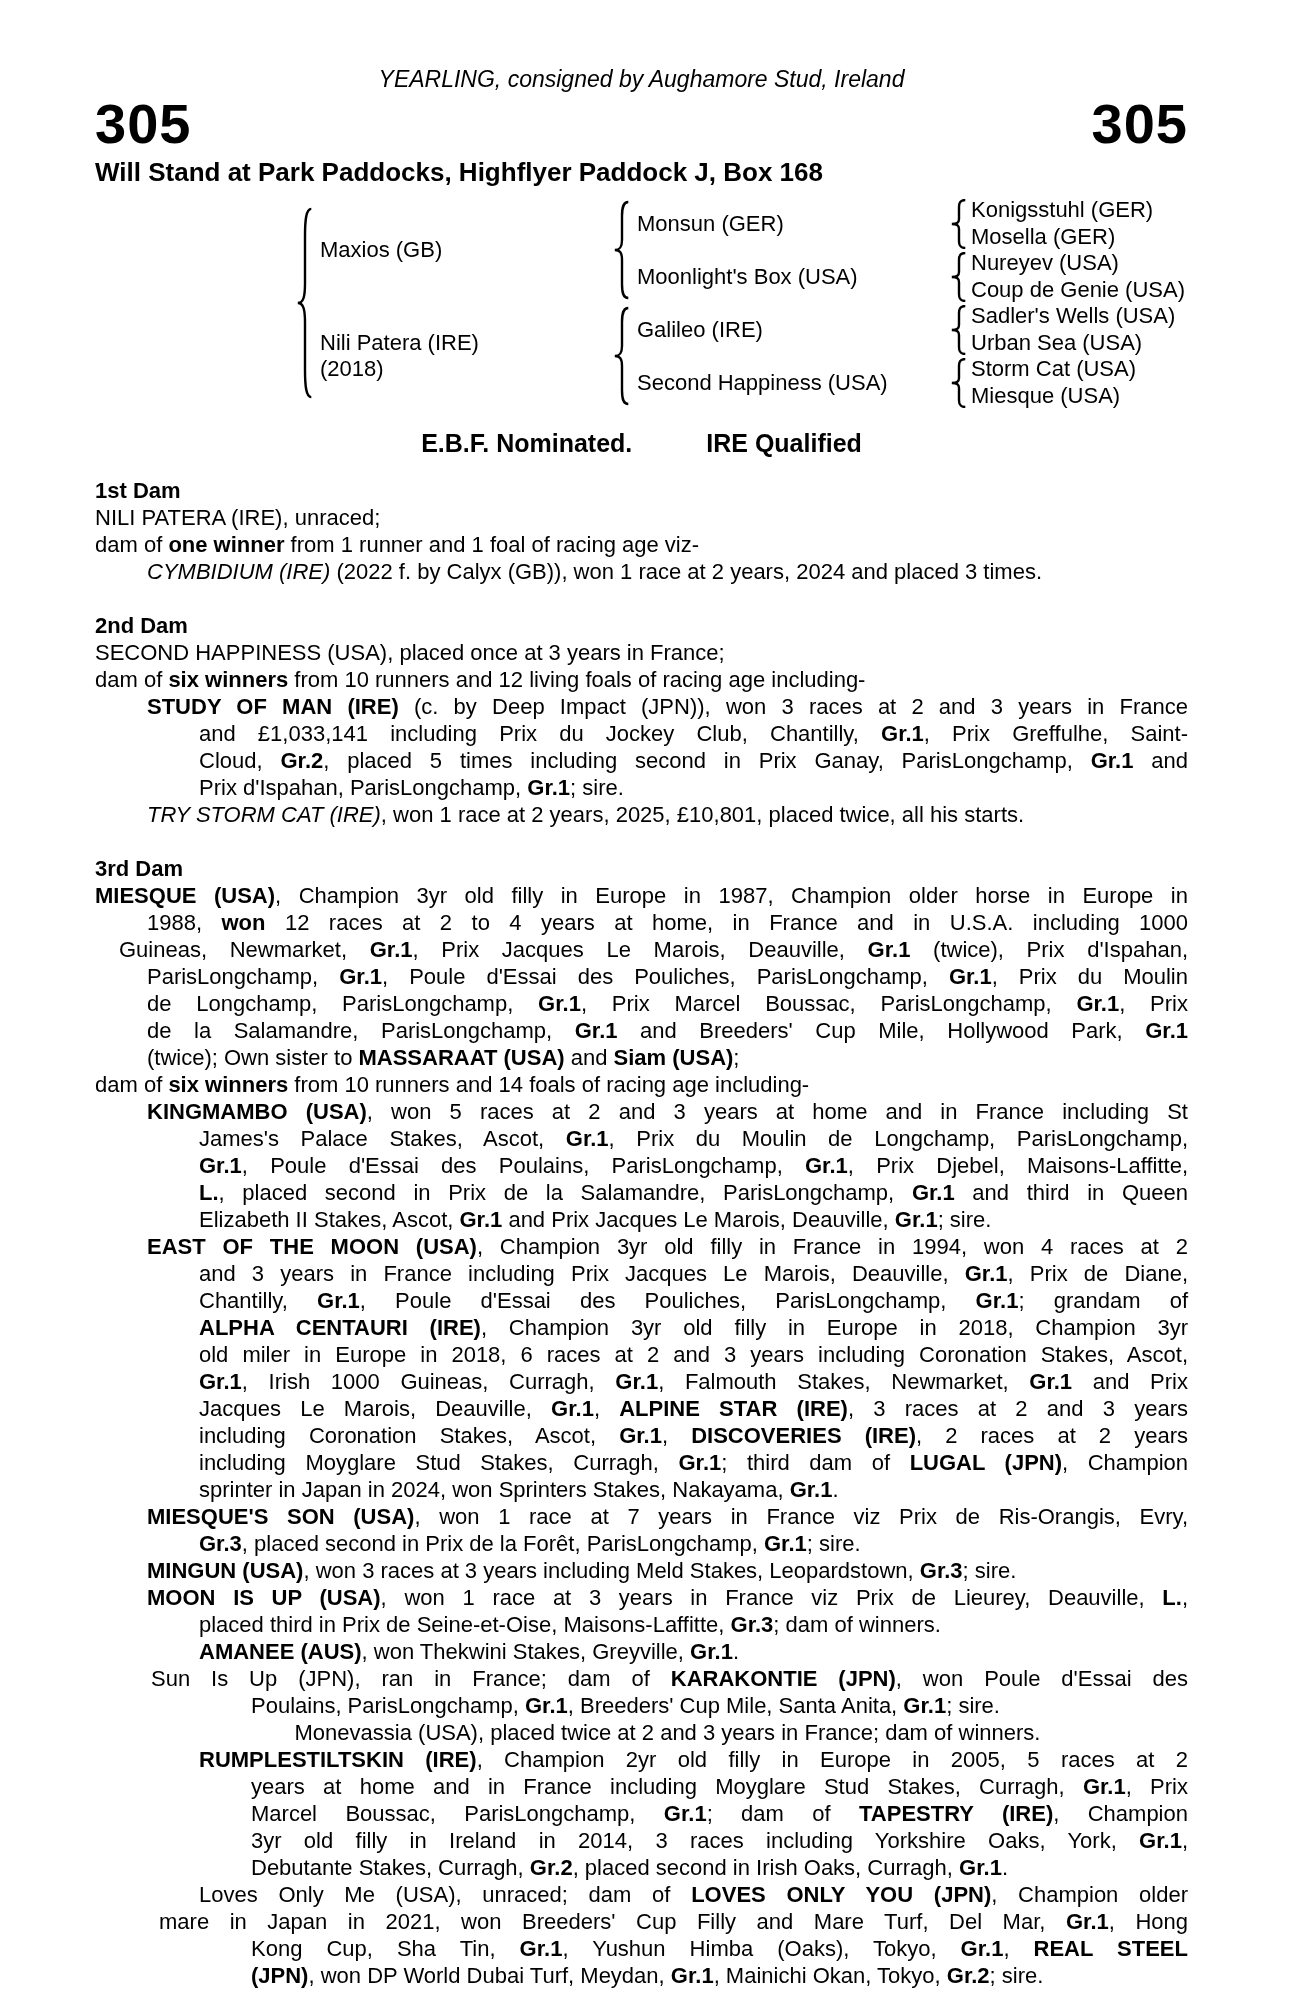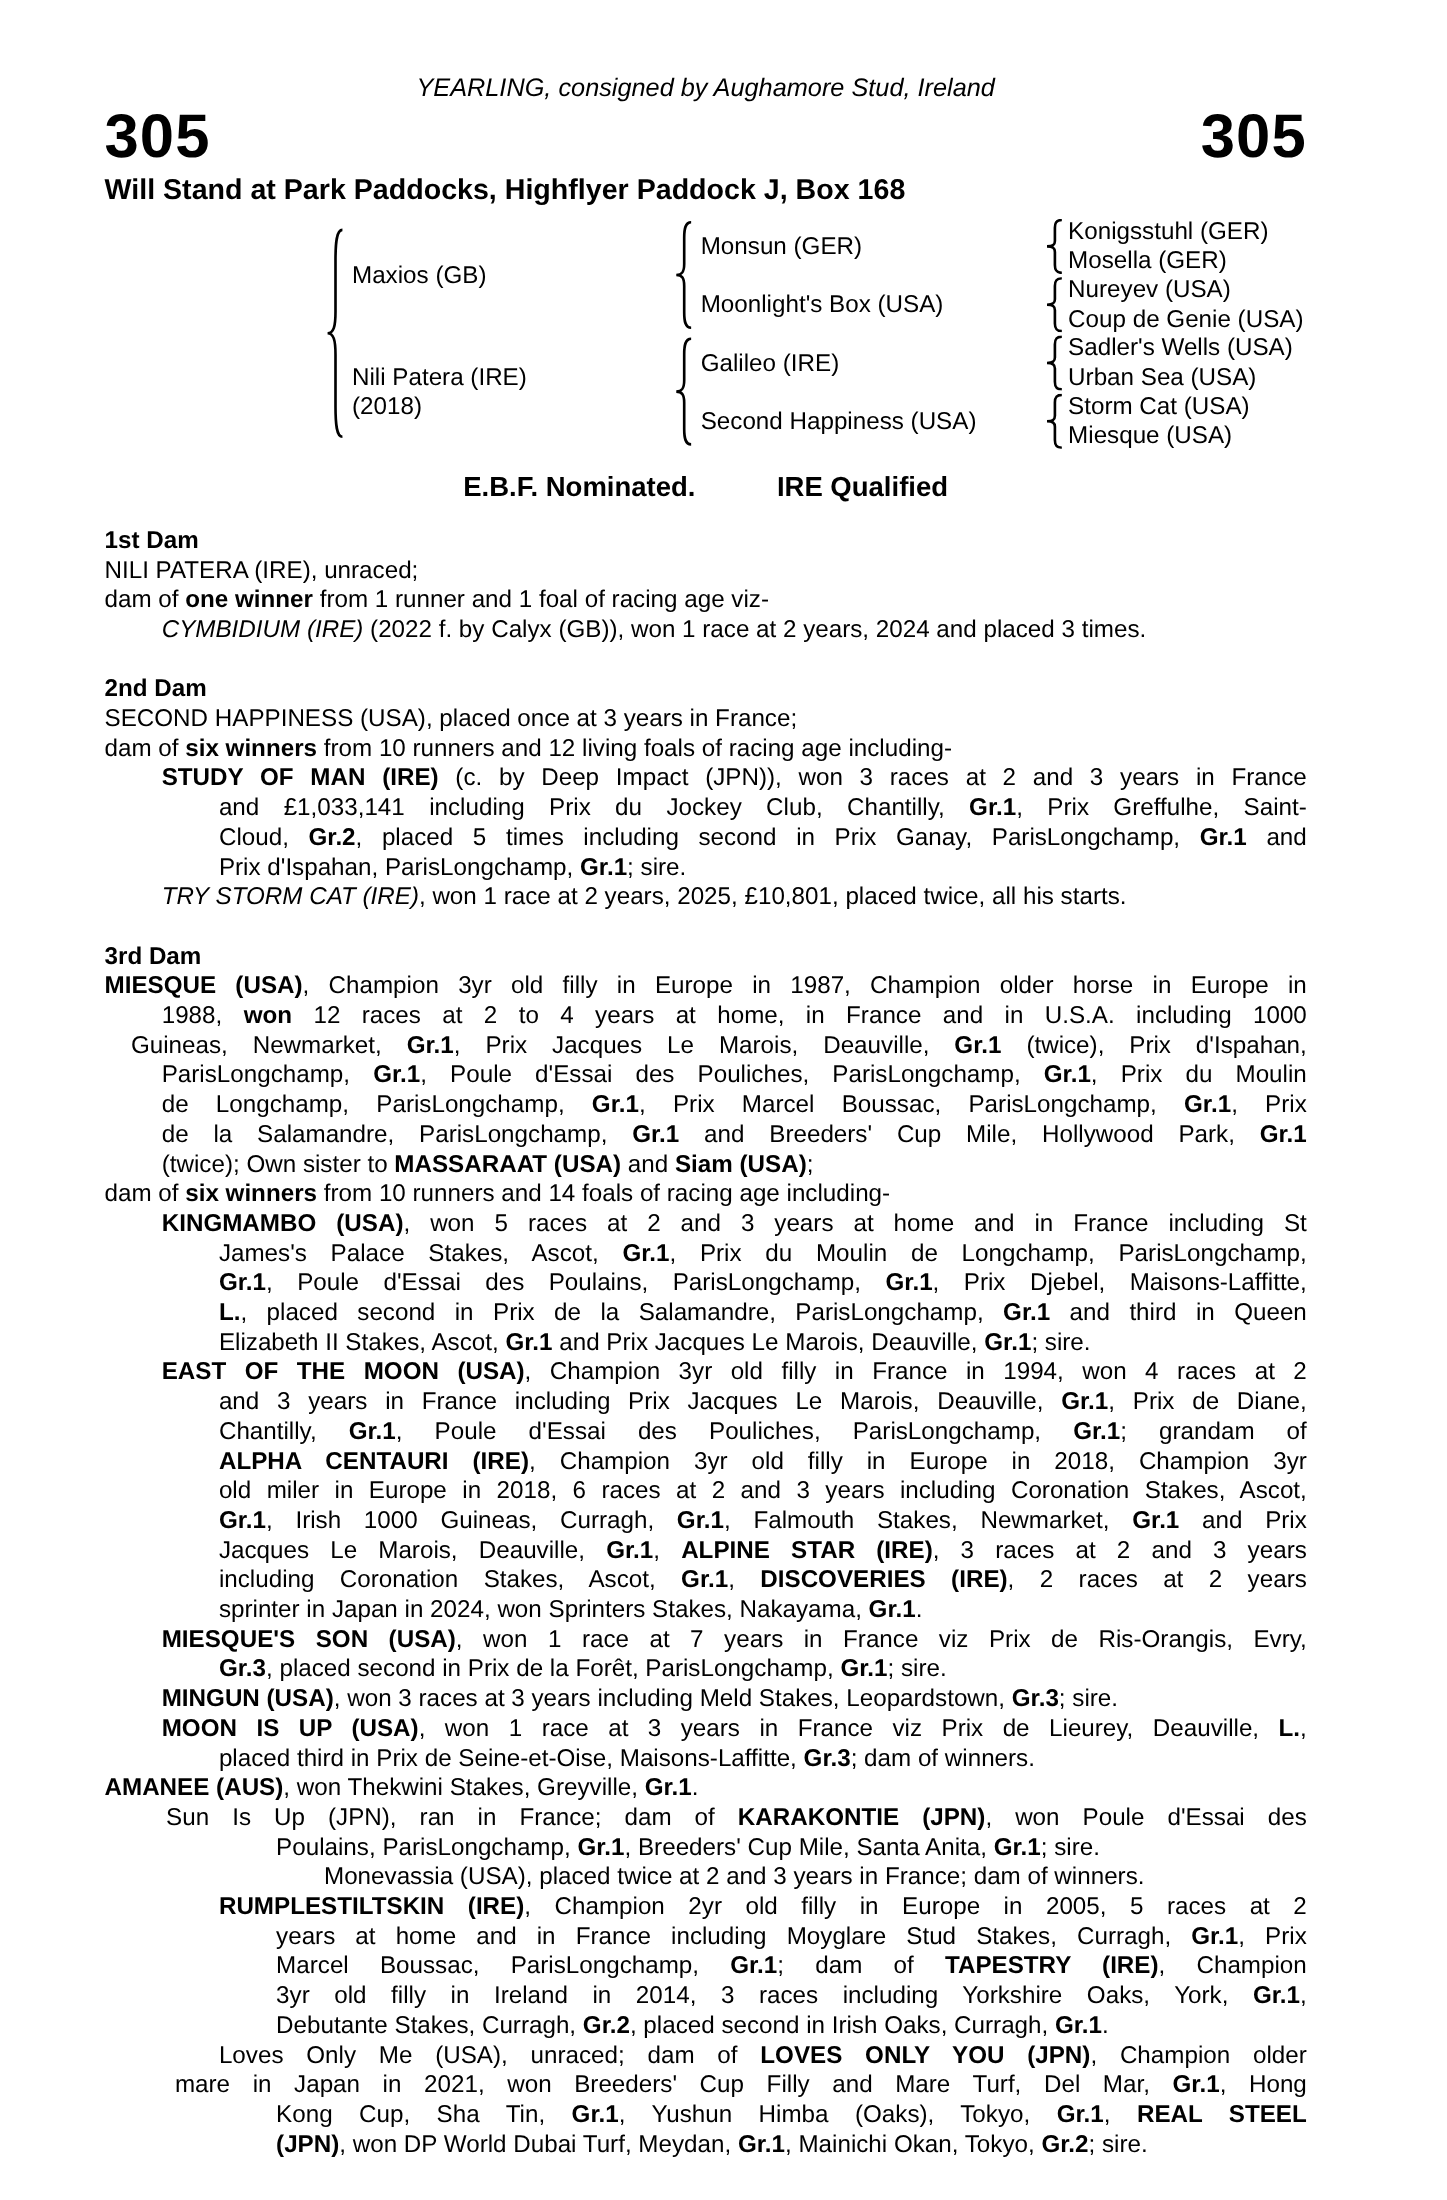--- a/index.html
+++ b/index.html
@@ -185,27 +185,28 @@
         <div class="tline jl" style="margin-left: 104px;"><span class="b">L.</span><span>, placed second in Prix de la Salamandre, ParisLongchamp, </span><span class="b">Gr.1</span><span> and third in Queen</span></div>
         <div class="tline" style="margin-left: 104px;"><span>Elizabeth II Stakes, Ascot, </span><span class="b">Gr.1</span><span> and Prix Jacques Le Marois, Deauville, </span><span class="b">Gr.1</span><span>; sire.</span></div>
         <div class="tline jl" style="margin-left: 52px;"><span class="b">EAST OF THE MOON (USA)</span><span>, Champion 3yr old filly in France in 1994, won 4 races at 2</span></div>
         <div class="tline jl" style="margin-left: 104px;"><span>and 3 years in France including Prix Jacques Le Marois, Deauville, </span><span class="b">Gr.1</span><span>, Prix de Diane,</span></div>
         <div class="tline jl" style="margin-left: 104px;"><span>Chantilly, </span><span class="b">Gr.1</span><span>, Poule d'Essai des Pouliches, ParisLongchamp, </span><span class="b">Gr.1</span><span>; grandam of</span></div>
         <div class="tline jl" style="margin-left: 104px;"><span class="b">ALPHA CENTAURI (IRE)</span><span>, Champion 3yr old filly in Europe in 2018, Champion 3yr</span></div>
         <div class="tline jl" style="margin-left: 104px;"><span>old miler in Europe in 2018, 6 races at 2 and 3 years including Coronation Stakes, Ascot,</span></div>
         <div class="tline jl" style="margin-left: 104px;"><span class="b">Gr.1</span><span>, Irish 1000 Guineas, Curragh, </span><span class="b">Gr.1</span><span>, Falmouth Stakes, Newmarket, </span><span class="b">Gr.1</span><span> and Prix</span></div>
         <div class="tline jl" style="margin-left: 104px;"><span>Jacques Le Marois, Deauville, </span><span class="b">Gr.1</span><span>, </span><span class="b">ALPINE STAR (IRE)</span><span>, 3 races at 2 and 3 years</span></div>
         <div class="tline jl" style="margin-left: 104px;"><span>including Coronation Stakes, Ascot, </span><span class="b">Gr.1</span><span>, </span><span class="b">DISCOVERIES (IRE)</span><span>, 2 races at 2 years</span></div>
+        <div class="tline jl" style="margin-left: 104px;"><span>including Moyglare Stud Stakes, Curragh, </span><span class="b">Gr.1</span><span>; third dam of </span><span class="b">LUGAL (JPN)</span><span>, Champion</span></div>
         <div class="tline" style="margin-left: 104px;"><span>sprinter in Japan in 2024, won Sprinters Stakes, Nakayama, </span><span class="b">Gr.1</span><span>.</span></div>
         <div class="tline jl" style="margin-left: 52px;"><span class="b">MIESQUE'S SON (USA)</span><span>, won 1 race at 7 years in France viz Prix de Ris-Orangis, Evry,</span></div>
         <div class="tline" style="margin-left: 104px;"><span class="b">Gr.3</span><span>, placed second in Prix de la Forêt, ParisLongchamp, </span><span class="b">Gr.1</span><span>; sire.</span></div>
         <div class="tline" style="margin-left: 52px;"><span class="b">MINGUN (USA)</span><span>, won 3 races at 3 years including Meld Stakes, Leopardstown, </span><span class="b">Gr.3</span><span>; sire.</span></div>
         <div class="tline jl" style="margin-left: 52px;"><span class="b">MOON IS UP (USA)</span><span>, won 1 race at 3 years in France viz Prix de Lieurey, Deauville, </span><span class="b">L.</span><span>,</span></div>
         <div class="tline" style="margin-left: 104px;"><span>placed third in Prix de Seine-et-Oise, Maisons-Laffitte, </span><span class="b">Gr.3</span><span>; dam of winners.</span></div>
-        <div class="tline" style=""><span class="b">AMANEE (AUS)</span><span>, won Thekwini Stakes, Greyville, </span><span class="b">Gr.1</span><span>.</span></div>
+        <div class="tline" style="margin-left: 104px;"><span class="b">AMANEE (AUS)</span><span>, won Thekwini Stakes, Greyville, </span><span class="b">Gr.1</span><span>.</span></div>
         <div class="tline jl" style="margin-left: 56px;"><span>Sun Is Up (JPN), ran in France; dam of </span><span class="b">KARAKONTIE (JPN)</span><span>, won Poule d'Essai des</span></div>
         <div class="tline" style="margin-left: 156px;"><span>Poulains, ParisLongchamp, </span><span class="b">Gr.1</span><span>, Breeders' Cup Mile, Santa Anita, </span><span class="b">Gr.1</span><span>; sire.</span></div>
         <div class="tline" style="margin-left: 52px; text-align: center;"><span>Monevassia (USA), placed twice at 2 and 3 years in France; dam of winners.</span></div>
         <div class="tline jl" style="margin-left: 104px;"><span class="b">RUMPLESTILTSKIN (IRE)</span><span>, Champion 2yr old filly in Europe in 2005, 5 races at 2</span></div>
         <div class="tline jl" style="margin-left: 156px;"><span>years at home and in France including Moyglare Stud Stakes, Curragh, </span><span class="b">Gr.1</span><span>, Prix</span></div>
         <div class="tline jl" style="margin-left: 156px;"><span>Marcel Boussac, ParisLongchamp, </span><span class="b">Gr.1</span><span>; dam of </span><span class="b">TAPESTRY (IRE)</span><span>, Champion</span></div>
         <div class="tline jl" style="margin-left: 156px;"><span>3yr old filly in Ireland in 2014, 3 races including Yorkshire Oaks, York, </span><span class="b">Gr.1</span><span>,</span></div>
         <div class="tline" style="margin-left: 156px;"><span>Debutante Stakes, Curragh, </span><span class="b">Gr.2</span><span>, placed second in Irish Oaks, Curragh, </span><span class="b">Gr.1</span><span>.</span></div>
         <div class="tline jl" style="margin-left: 104px;"><span>Loves Only Me (USA), unraced; dam of </span><span class="b">LOVES ONLY YOU (JPN)</span><span>, Champion older</span></div>
         <div class="tline jl" style="margin-left: 64px;"><span>mare in Japan in 2021, won Breeders' Cup Filly and Mare Turf, Del Mar, </span><span class="b">Gr.1</span><span>, Hong</span></div>

